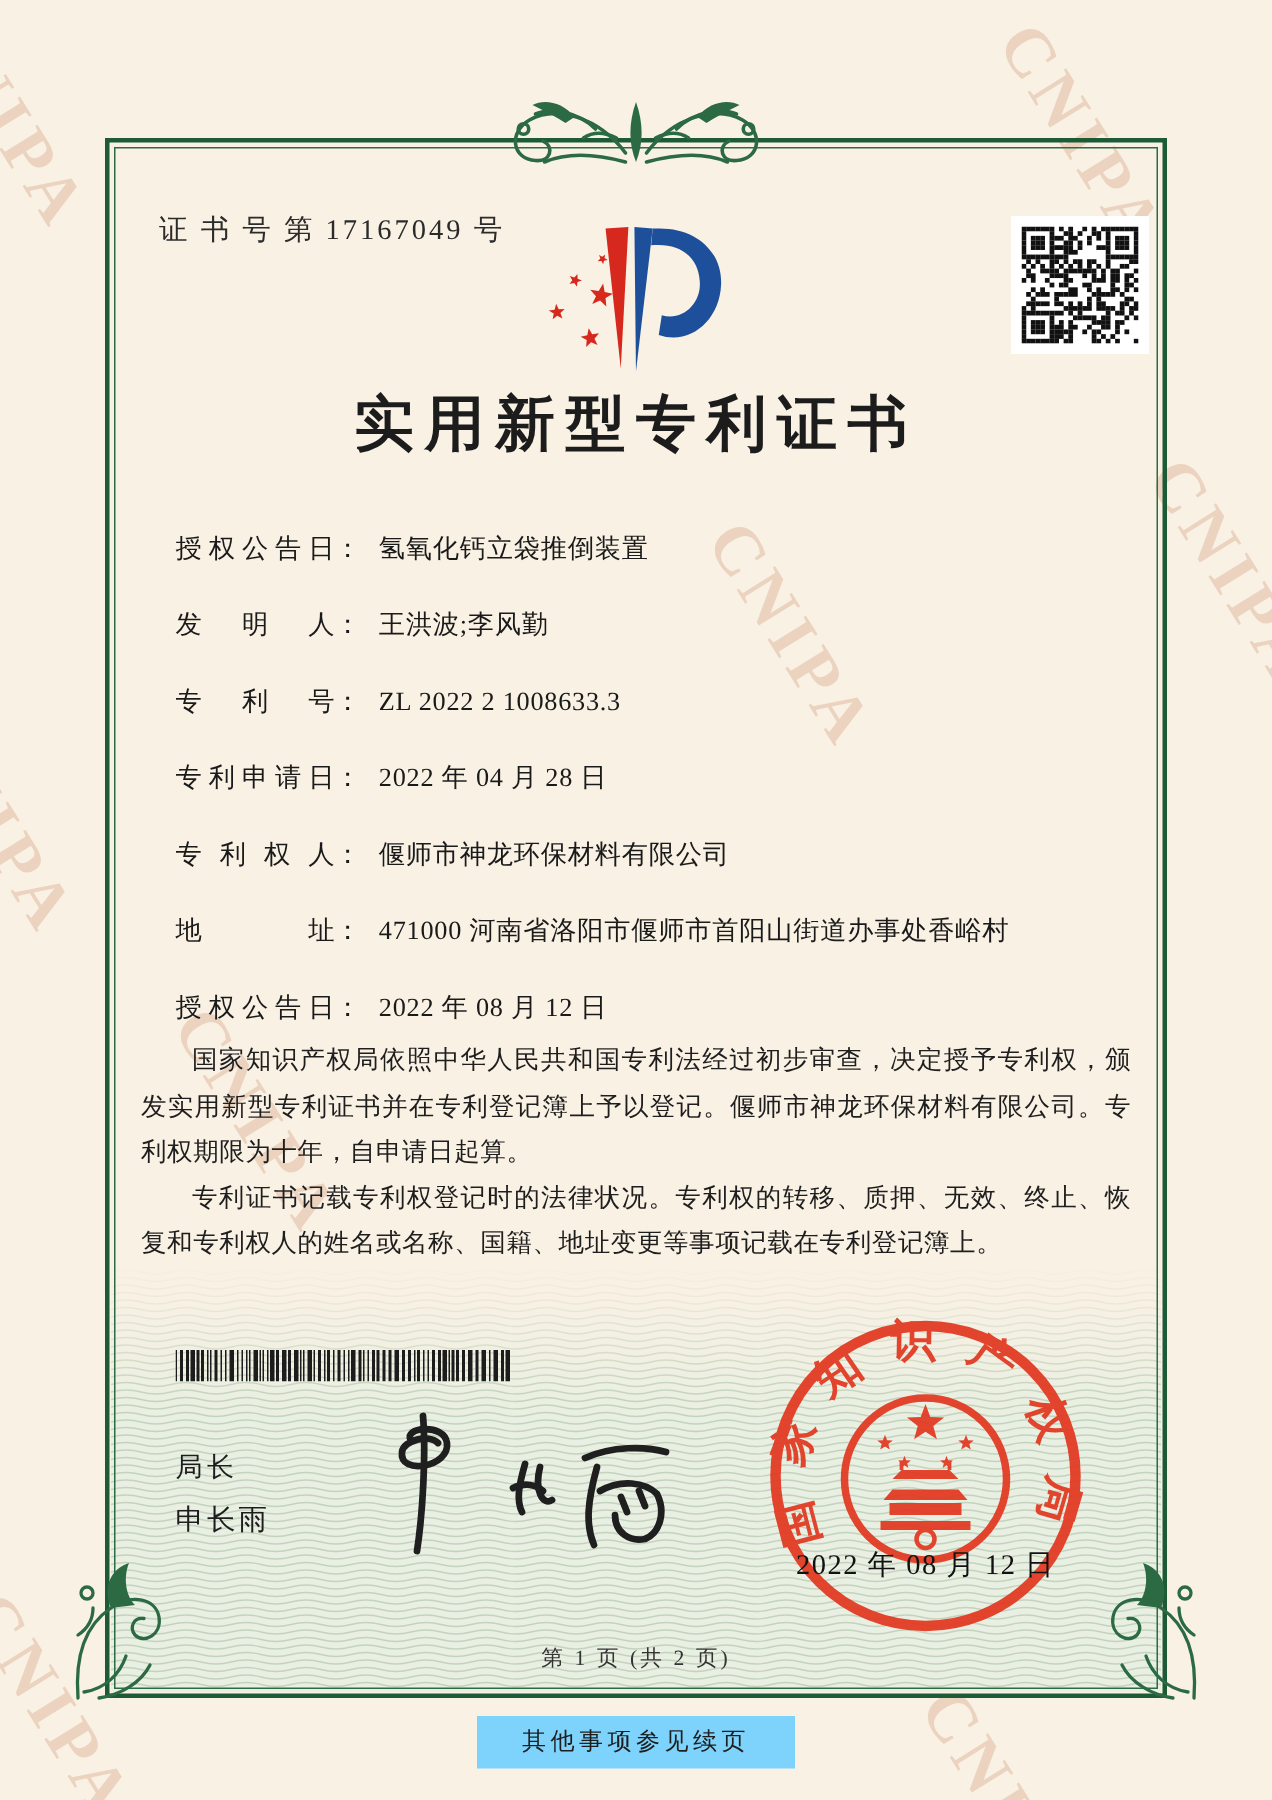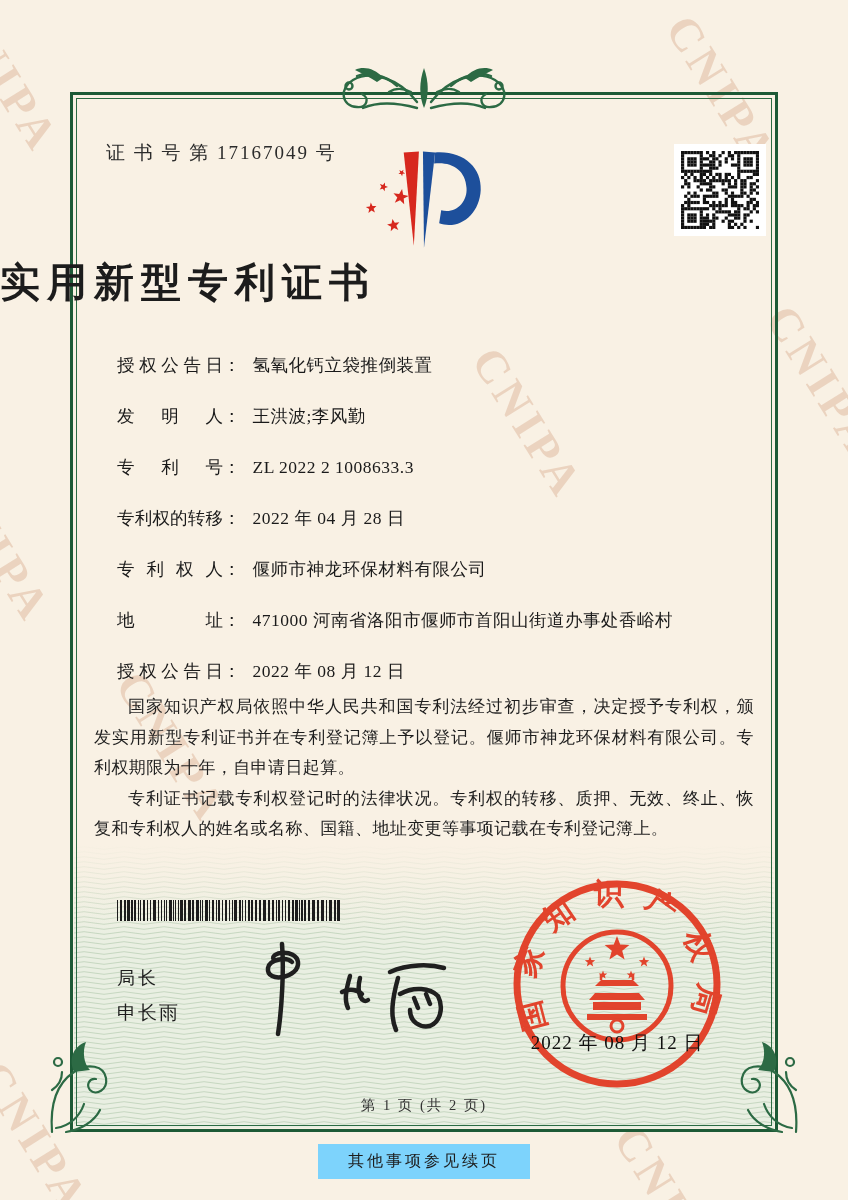--- a/index.html
+++ b/index.html
@@ -25,21 +25,21 @@
   .top-orn{position:absolute;left:299px;top:58px;width:250px;height:62px;z-index:2;}
   .corner-orn{position:absolute;width:76px;height:96px;z-index:2;}
   .corner-orn.left{left:46px;top:1040px;}
   .corner-orn.right{left:726px;top:1040px;transform:scaleX(-1);}
 
   .cert-no{position:absolute;left:106px;top:140px;z-index:2;font-size:19px;color:#2b2b2b;letter-spacing:2px;}
   .logo{position:absolute;left:350px;top:136px;width:152px;height:122px;z-index:2;}
   .qr{position:absolute;left:674px;top:144px;width:92px;height:92px;background:#ffffff;z-index:2;}
   .qr svg{position:absolute;left:7px;top:7px;}
 
-  .title{position:absolute;left:0;top:255px;width:100%;margin:0;text-align:left;z-index:2;
+  .title{position:absolute;left:0;top:255px;width:100%;margin:0;text-align:center;z-index:2;
          font-size:40px;font-weight:700;letter-spacing:7px;color:#1c1c1c;}
 
   .fields{position:absolute;left:117px;top:352px;width:630px;z-index:2;font-size:17.5px;color:#1a1a1a;}
   .frow{position:relative;height:26px;line-height:26px;margin-bottom:25px;white-space:nowrap;}
   .flabel{display:inline-block;width:106px;text-align:justify;text-align-last:justify;vertical-align:top;}
   .fcolon{display:inline-block;}
   .fvalue{margin-left:12px;letter-spacing:0.5px;}
   .fpair2{position:absolute;left:332px;top:0;}
   .fpair2 .flabel{width:92px;}
 
@@ -529,21 +529,21 @@
     <div class="frow">
       <span class="flabel">授权公告日</span><span class="fcolon">：</span><span class="fvalue">氢氧化钙立袋推倒装置</span>
     </div>
     <div class="frow">
       <span class="flabel">发明人</span><span class="fcolon">：</span><span class="fvalue">王洪波;李风勤</span>
     </div>
     <div class="frow">
       <span class="flabel">专利号</span><span class="fcolon">：</span><span class="fvalue">ZL 2022 2 1008633.3</span>
     </div>
     <div class="frow">
-      <span class="flabel">专利权的转移</span><span class="fcolon">：</span><span class="fvalue">2022 年 04 月 28 日</span>
+      <span class="flabel">专利申请日</span><span class="fcolon">：</span><span class="fvalue">2022 年 04 月 28 日</span>
     </div>
     <div class="frow">
       <span class="flabel">专利权人</span><span class="fcolon">：</span><span class="fvalue">偃师市神龙环保材料有限公司</span>
     </div>
     <div class="frow">
       <span class="flabel">地址</span><span class="fcolon">：</span><span class="fvalue">471000 河南省洛阳市偃师市首阳山街道办事处香峪村</span>
     </div>
     <div class="frow">
       <span class="flabel">授权公告日</span><span class="fcolon">：</span><span class="fvalue">2022 年 08 月 12 日</span>
     </div>

